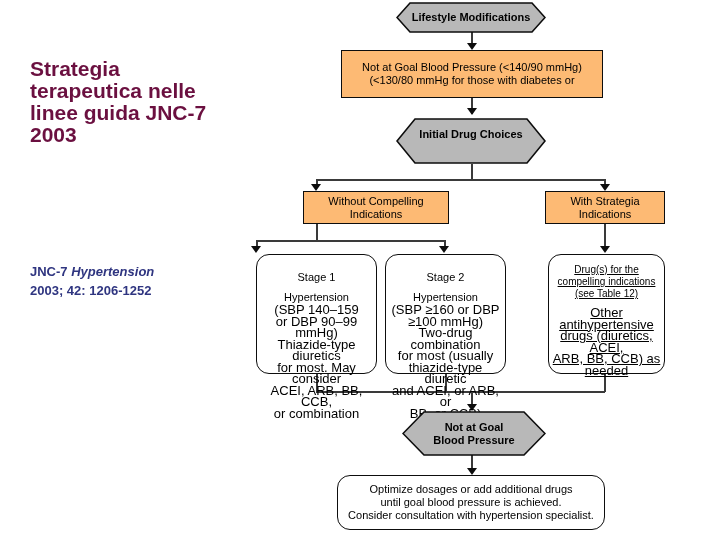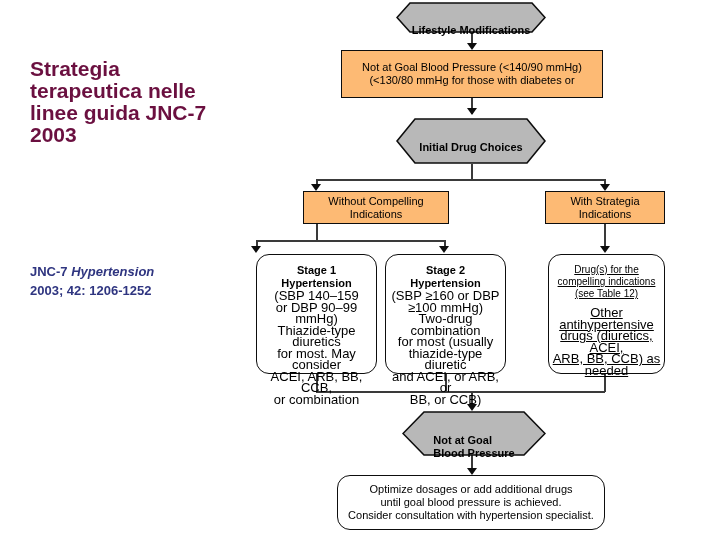--- a/index.html
+++ b/index.html
@@ -35,27 +35,27 @@
     background:#ffffff;border:1.6px solid #0d0d0d;border-radius:13px;
     display:flex;align-items:flex-start;justify-content:center;
     text-align:center;color:#000;
   }
   .rnd .inner{width:100%;padding-top:9px;}
   .hex{color:#000;}
   .hex svg{position:absolute;left:0;top:0;}
   .hex .hlabel{
     position:absolute;left:0;top:0;width:100%;height:100%;
     display:flex;align-items:center;justify-content:center;
-    text-align:left;font-weight:bold;margin-top:13px;
+    text-align:center;font-weight:bold;
   }
 
   .t11{font-size:11px;line-height:13px;}
   .t10{font-size:10px;line-height:12px;}
   .t95{font-size:13px;line-height:11.5px;}
-  .b{font-weight:bold;}
+  .b{font-weight:normal;margin-top:7px;}
 
   
   .ln{position:absolute;background:#3a3a3a;}
   .vln{width:1.6px;}
   .hln{height:1.6px;}
   .arrow{
     position:absolute;width:0;height:0;
     border-left:5px solid transparent;border-right:5px solid transparent;
     border-top:7px solid #0d0d0d;
   }

